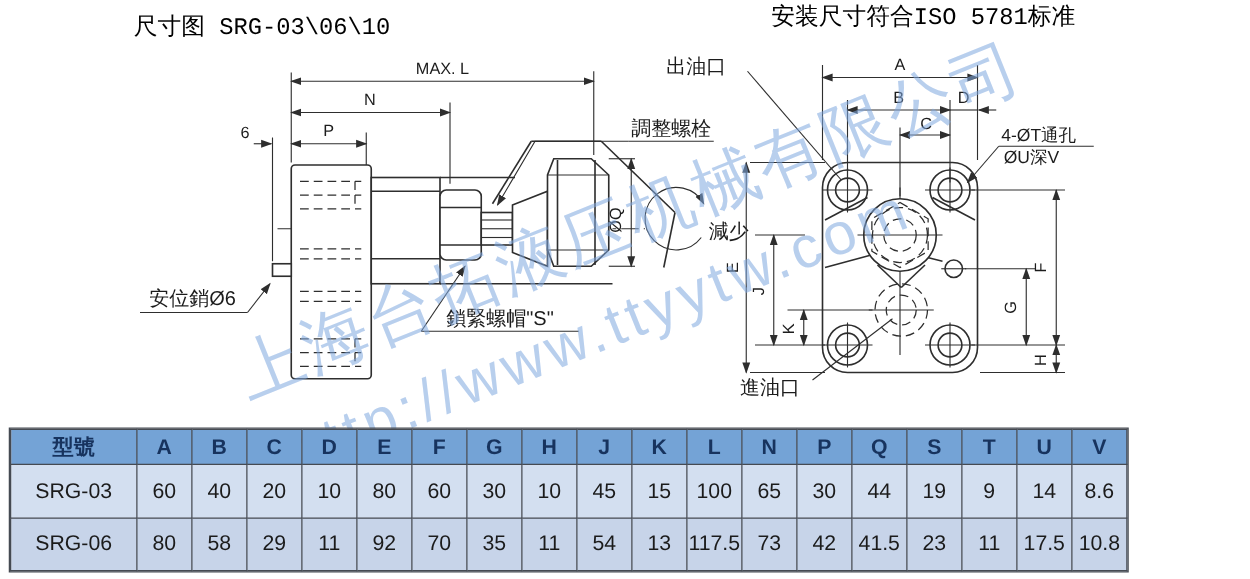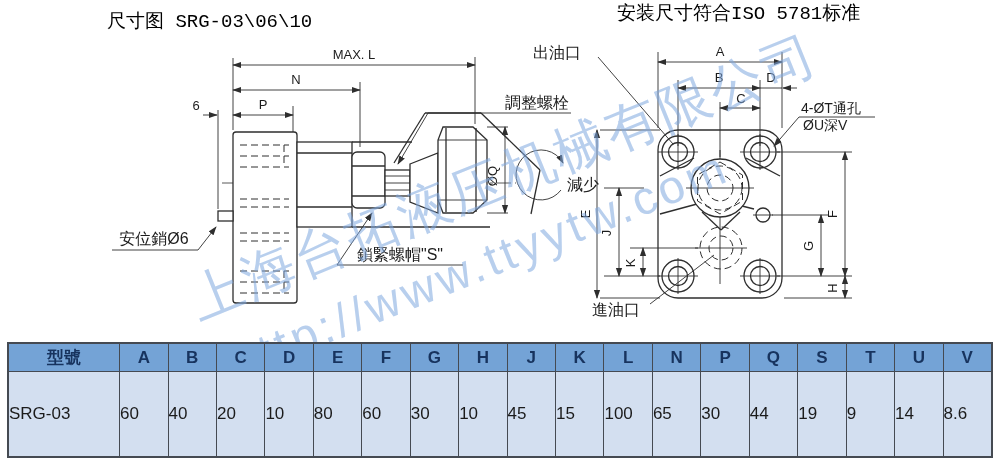--- a/index.html
+++ b/index.html
@@ -21,22 +21,22 @@
   .wm2{font-size:47px;letter-spacing:4px;line-height:1;margin-top:22px;margin-left:14px}
   svg{position:absolute;left:0;top:0;z-index:1}
   svg text{font-family:"Liberation Sans",sans-serif;fill:#1c1c1c}
   .cjk{font-size:16px}
   .dim{font-size:13px}
   .ln{stroke:var(--line);stroke-width:1.3;fill:none}
   .fill{fill:#fff}
   .thin{stroke:var(--line);stroke-width:0.9;fill:none}
   .hid{stroke:var(--line);stroke-width:1;fill:none;stroke-dasharray:7 4}
   .cl{stroke:var(--line);stroke-width:0.8;fill:none;stroke-dasharray:14 4 3 4}
-  table{position:absolute;left:8px;top:343px;width:984px;height:114px;z-index:3;
-        border-collapse:collapse;table-layout:fixed;
+  table{position:absolute;left:8px;top:343px;width:894px;height:114px;z-index:3;
+        border-collapse:collapse;table-layout:fixed;text-align:center;
         font-size:17px;color:var(--cell_text)}
   th,td{border:1.6px solid var(--border);padding:0;height:28px}
   th:first-child,td:first-child{width:11.3%}
   thead th{background:var(--header_bg);color:var(--header_text);font-weight:bold}
   tbody tr:nth-child(1) td{background:var(--row_a)}
   tbody tr:nth-child(2) td{background:var(--row_b)}
   tbody tr:nth-child(3) td{background:var(--row_c)}
   table{outline:1px solid var(--border)}
 </style>
 </head>
@@ -280,14 +280,35 @@
         <td>15</td>
         <td>100</td>
         <td>65</td>
         <td>30</td>
         <td>44</td>
         <td>19</td>
         <td>9</td>
         <td>14</td>
         <td>8.6</td>
       </tr>
+      <tr>
+        <td>SRG-06</td>
+        <td>80</td>
+        <td>58</td>
+        <td>29</td>
+        <td>11</td>
+        <td>92</td>
+        <td>70</td>
+        <td>35</td>
+        <td>11</td>
+        <td>54</td>
+        <td>13</td>
+        <td>117.5</td>
+        <td>73</td>
+        <td>42</td>
+        <td>41.5</td>
+        <td>23</td>
+        <td>11</td>
+        <td>17.5</td>
+        <td>10.8</td>
+      </tr>
     </tbody>
 </table>
 
 </body></html>

